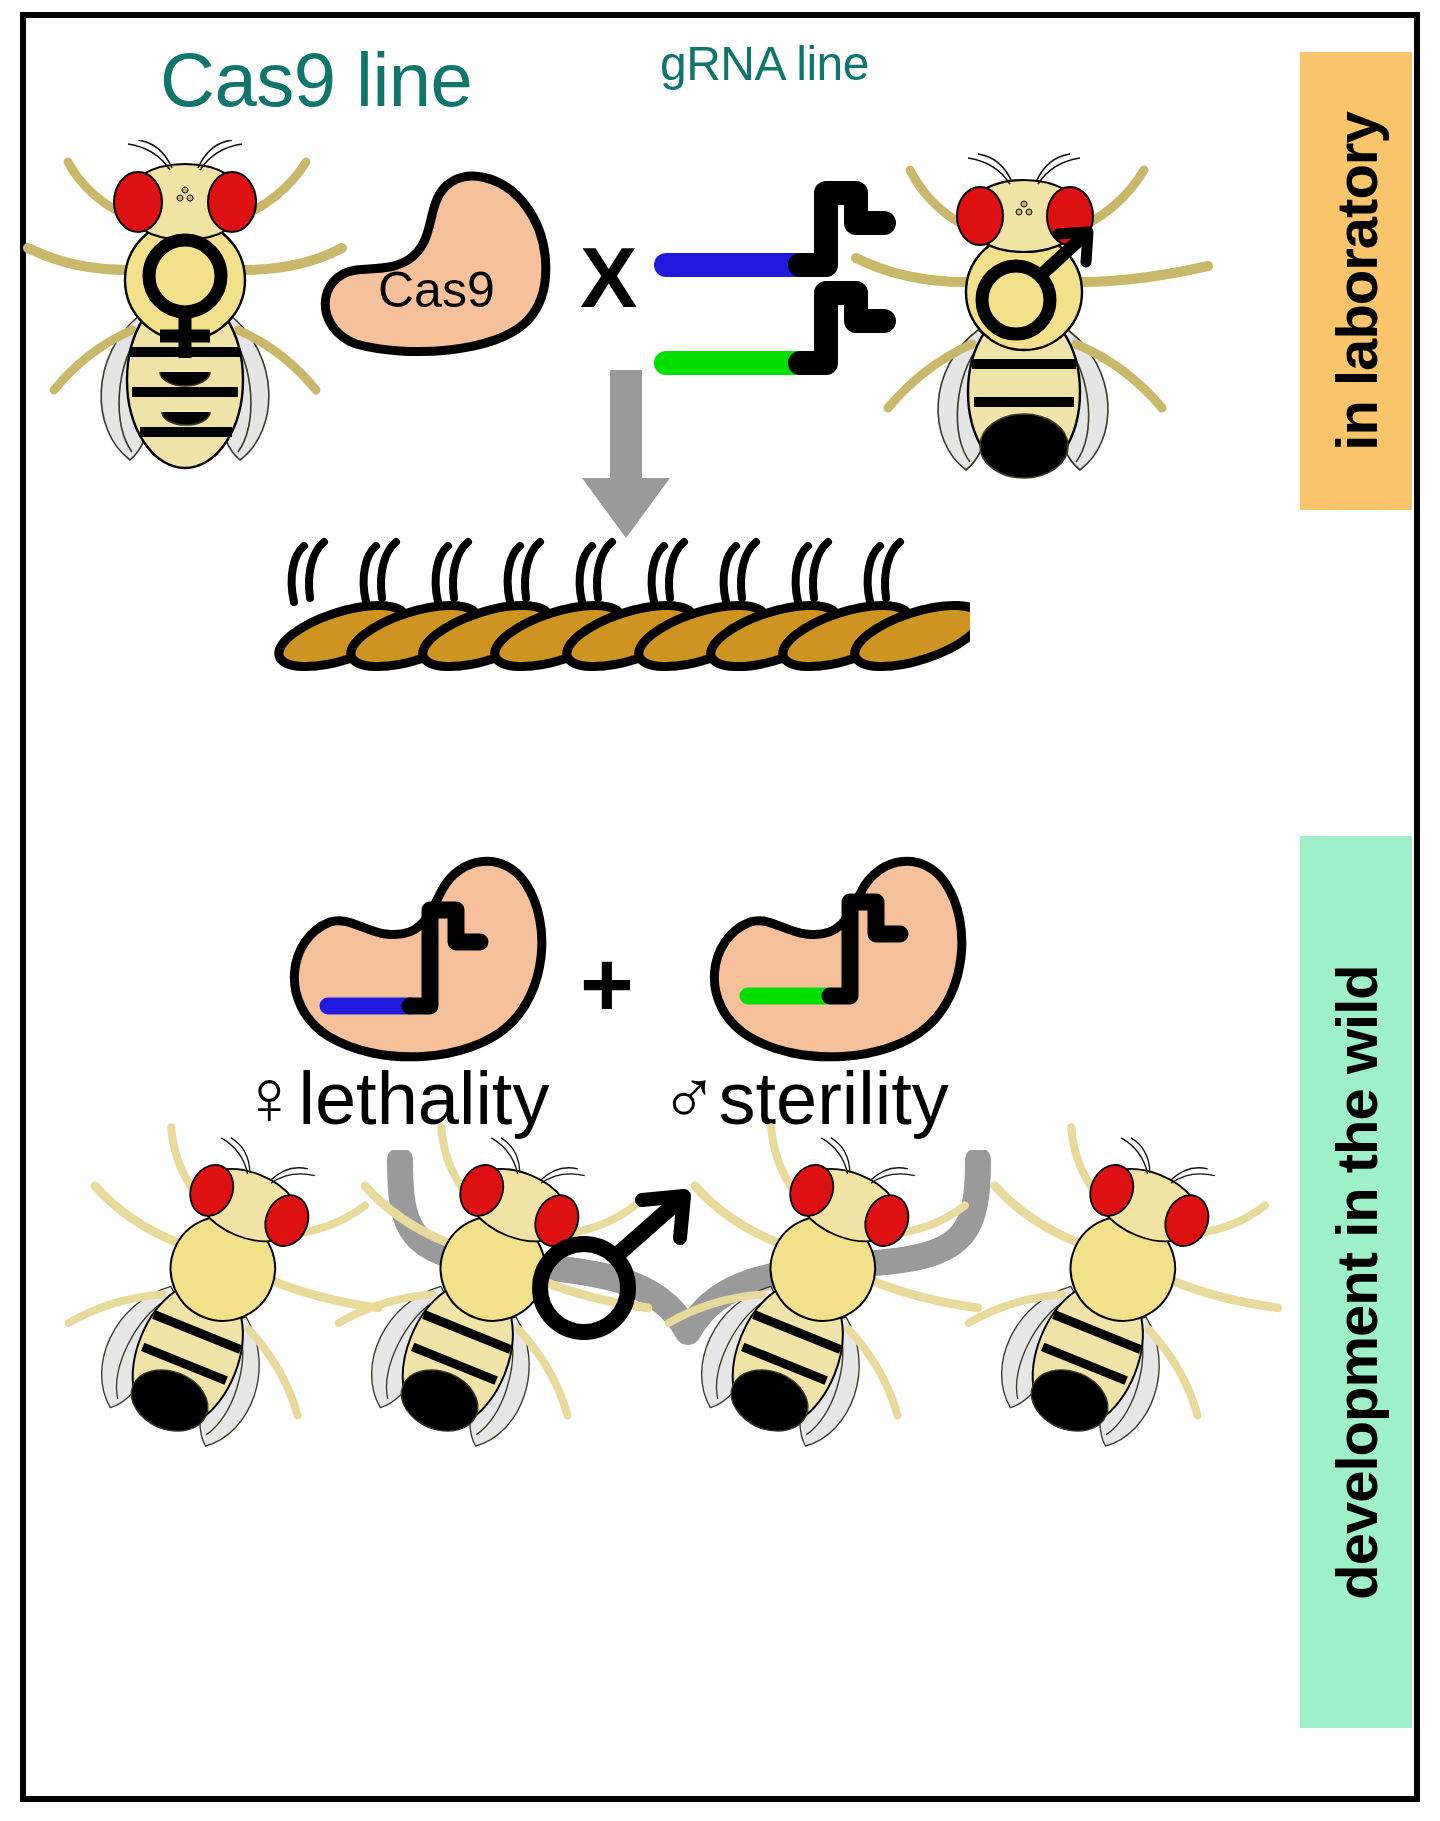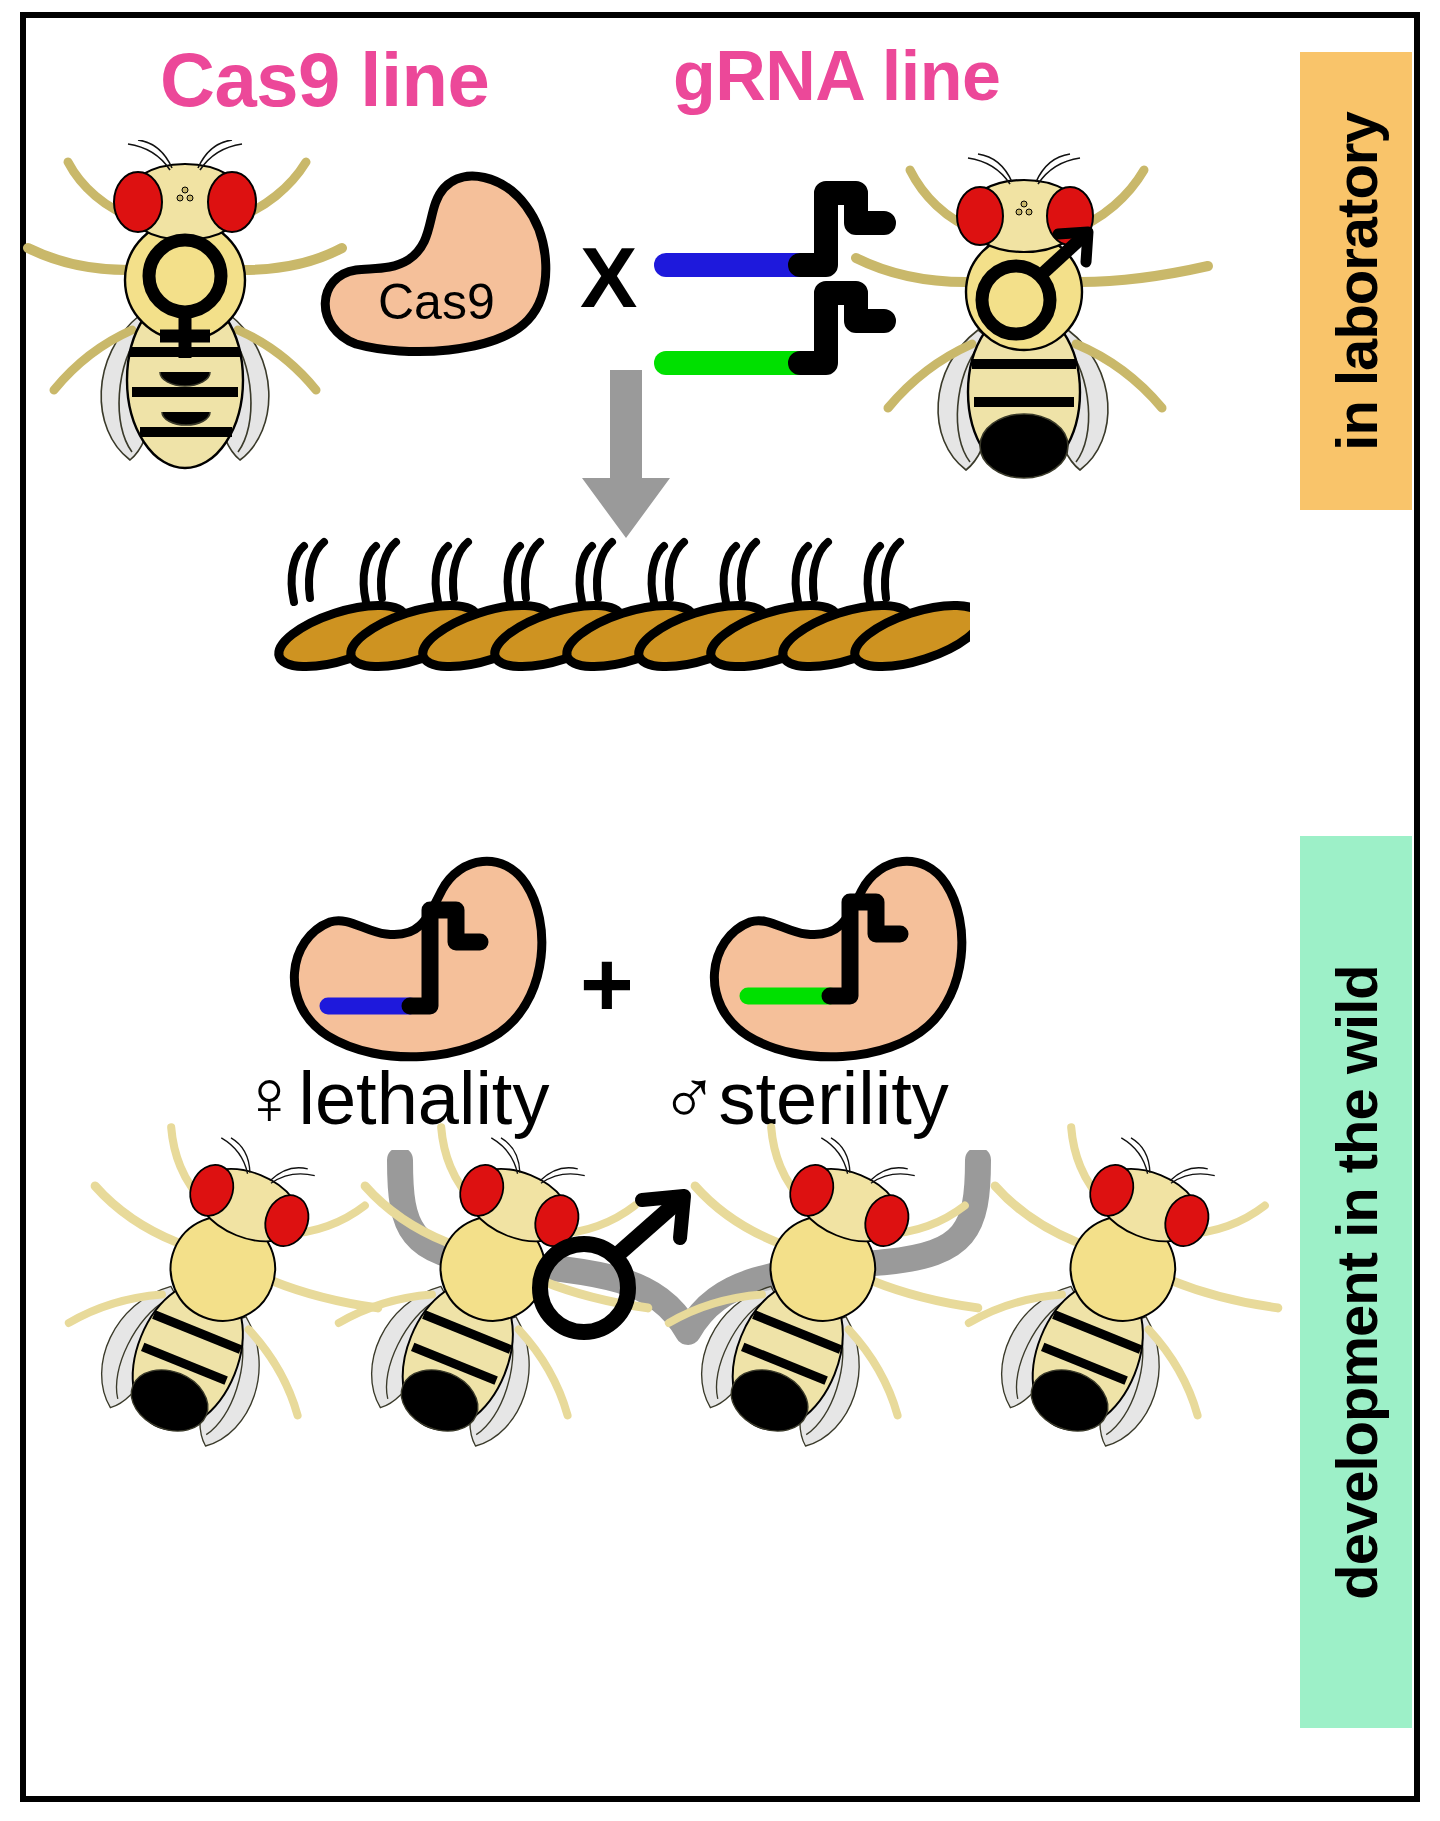--- a/index.html
+++ b/index.html
@@ -14,25 +14,25 @@
   .frame{
     position:absolute;left:20px;top:12px;width:1400px;height:1790px;
     border:6px solid #000;
     box-sizing:border-box;
     background:#fff;
   }
   .abs{position:absolute;}
 
   
   .title{
-    font-weight:bold;color:#ec4899;white-space:nowrap;
+    font-weight:normal;color:#0f766e;white-space:nowrap;
     letter-spacing:-0.5px;
   }
   #title-cas9{left:160px;top:36px;font-size:76px;}
-  #title-grna{left:660px;top:36px;font-size:70px;margin-left:13px;}
+  #title-grna{left:660px;top:36px;font-size:48px;}
 
   
   .sidebar{
     width:112px;
     display:flex;align-items:center;justify-content:center;
   }
   .sidebar span{
     transform:rotate(-90deg);
     white-space:nowrap;
     font-size:58px;font-weight:bold;color:#000;
@@ -116,21 +116,21 @@
       <path d="M165 172 V 218" stroke-linecap="butt"></path>
       <path d="M140 196 H 190" stroke-linecap="butt"></path>
     </g>
   </svg>
 
   <svg class="abs" style="left:296px;top:158px;" width="260" height="200" viewBox="0 0 260 200">
     <path d="M60 112 C 20 118 18 170 60 186 C 110 200 200 196 232 162
              C 258 134 254 80 230 48 C 208 18 168 8 148 30
              C 130 50 140 84 112 102 C 96 112 78 110 60 112 Z" fill="#F5C09A" stroke="#000" stroke-width="9" stroke-linejoin="round"></path>
   </svg>
-  <div class="blobtext" style="left:378px;top:273px;">Cas9</div>
+  <div class="blobtext" style="left:378px;top:261px;">Cas9</div>
 
   <div class="abs bigtext" id="label-x">X</div>
 
   <svg class="abs" style="left:650px;top:175px;" width="260" height="205" viewBox="0 0 260 205">
 
     <g>
       <path d="M16 90 H 150" stroke="#1E19DC" stroke-width="24" stroke-linecap="round"></path>
       <path d="M150 90 H 176 V 18 H 206 V 48 H 234" stroke="#000" stroke-width="24" fill="none" stroke-linecap="round" stroke-linejoin="round"></path>
     </g>
 

